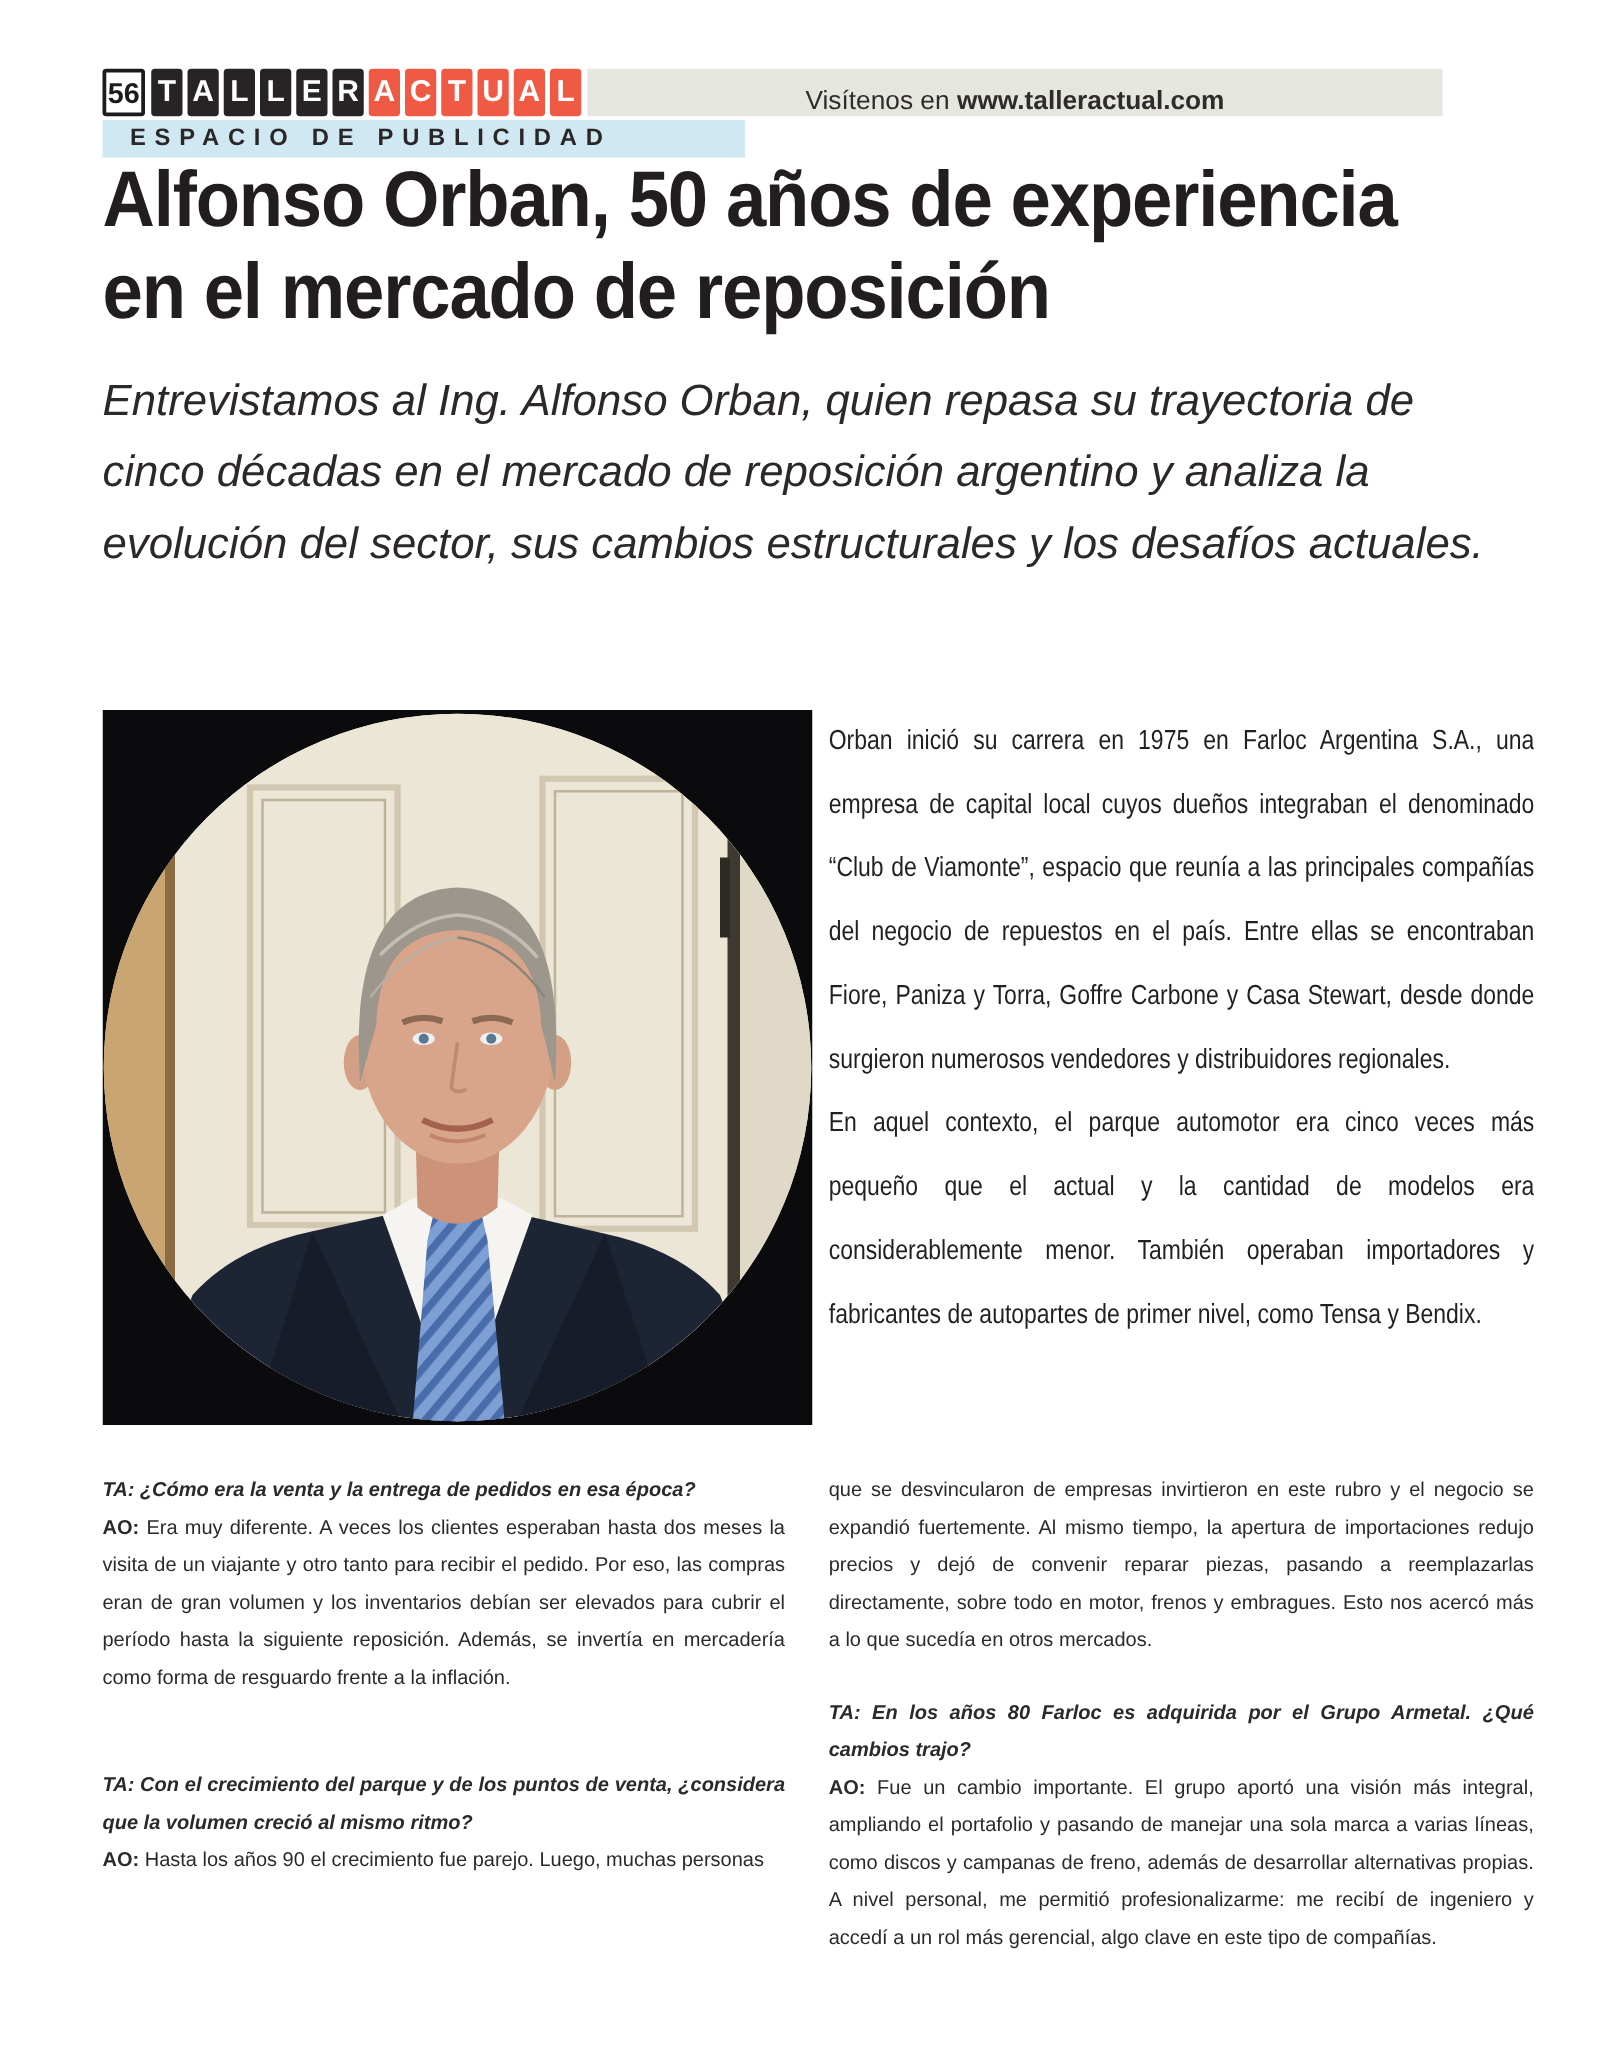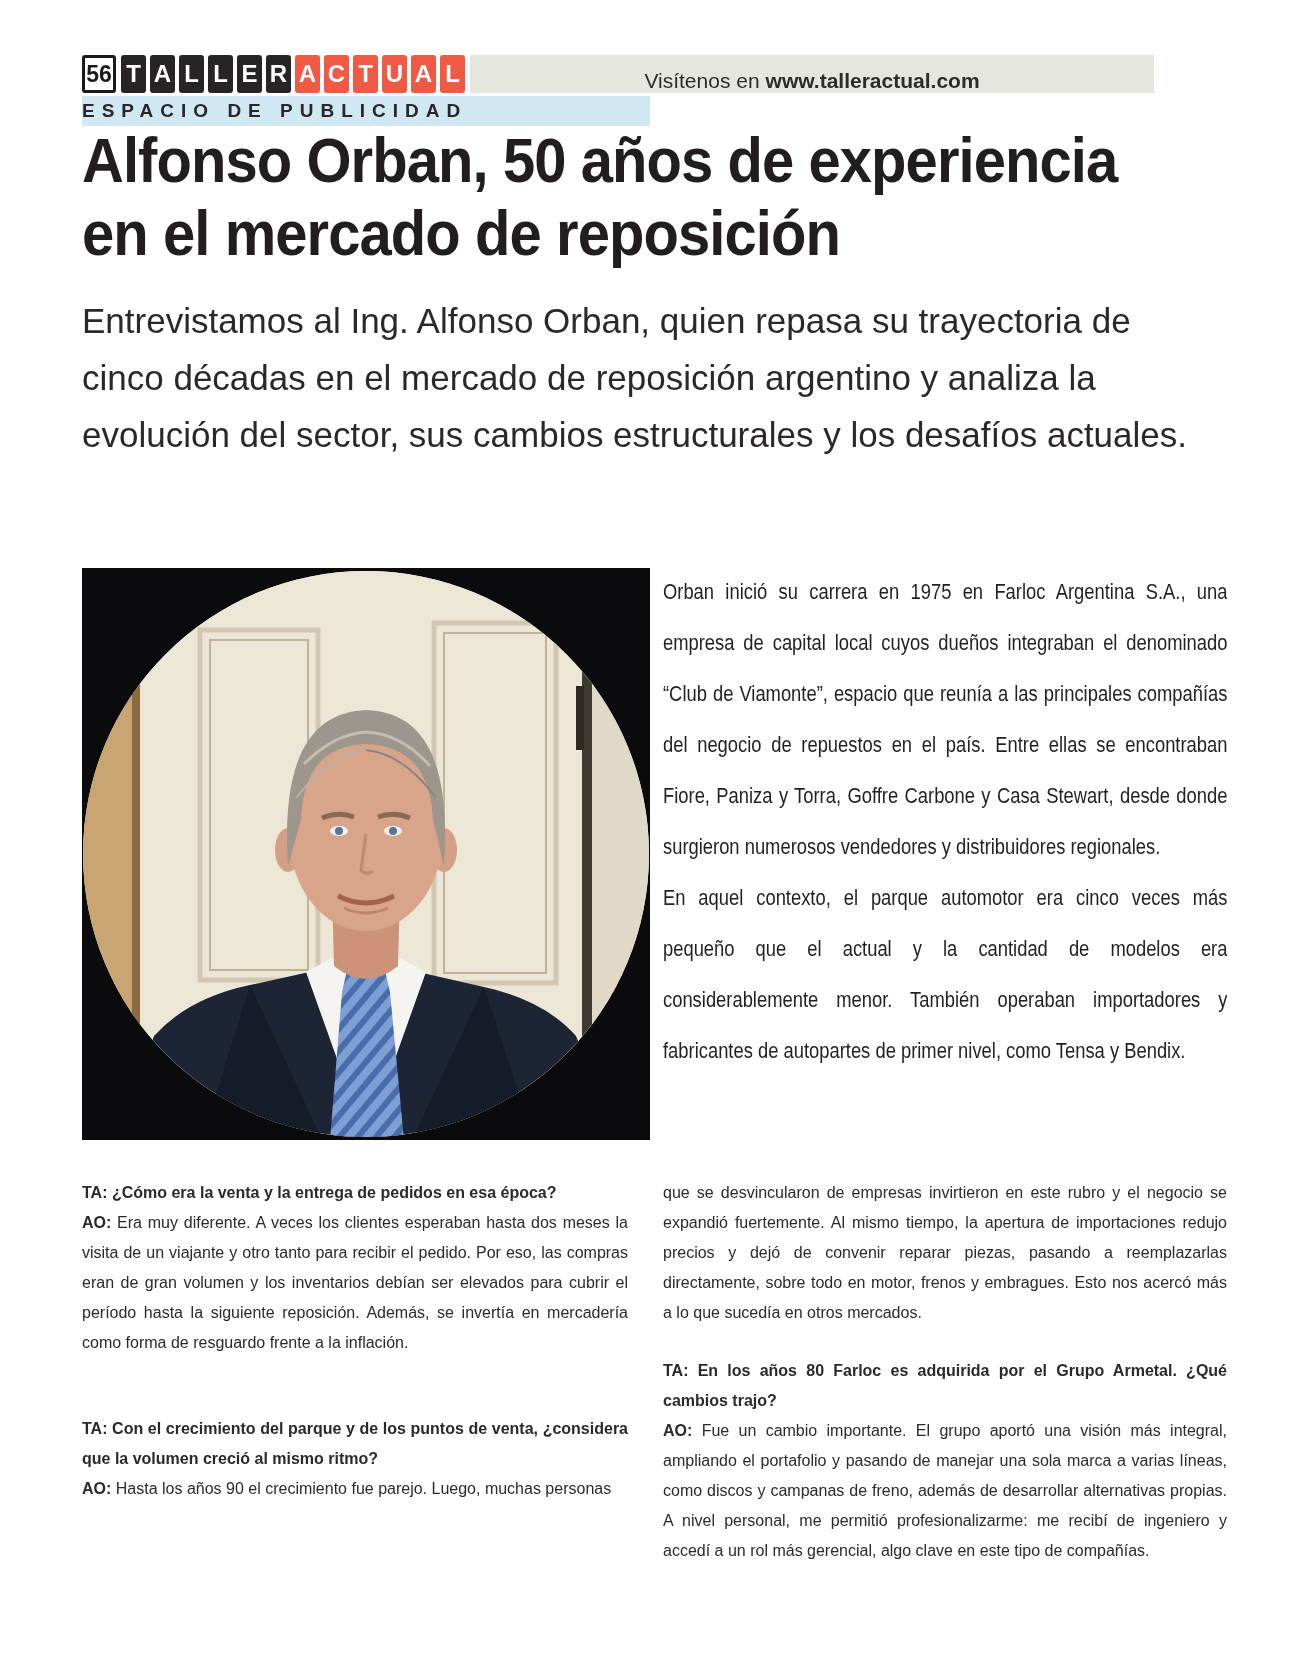--- a/index.html
+++ b/index.html
@@ -20,50 +20,50 @@
     color:#ffffff;font-weight:bold;font-size:24px;line-height:1;
   }
   .tile.dark{background:#282425;}
   .tile.accent{background:#ee5a43;}
   .visitbar{
     position:absolute;left:470px;top:55px;width:684px;height:38px;background:#e5e7df;
     display:flex;align-items:flex-end;justify-content:center;font-size:21px;color:#2f2b2c;
   }
   .visitbar b{margin-left:6px;}
   .adbanner{
-    position:absolute;left:82px;top:96px;width:568px;height:30px;background:#cfe8f2;
+    position:absolute;left:82px;top:96px;width:514px;height:30px;background:#cfe8f2;
     display:flex;align-items:center;
-    box-sizing:border-box;
+    padding-left:22px;box-sizing:border-box;
     font-size:19px;font-weight:bold;letter-spacing:7px;color:#2b2728;
   }
   
   .title{
     position:absolute;left:82px;top:124px;width:1240px;
     font-size:63px;font-weight:800;letter-spacing:-1px;line-height:73px;color:#221e1f;
     transform:scaleX(0.92);transform-origin:0 0;white-space:nowrap;
   }
   .intro{
     position:absolute;left:82px;top:292px;width:1118px;
-    font-size:35px;line-height:57px;color:#2c2829;font-weight:400;
+    font-size:35px;line-height:57px;color:#2c2829;font-weight:400;font-style:italic;
   }
   
   .photo{position:absolute;left:82px;top:568px;width:568px;height:572px;}
   
   .biocol{position:absolute;left:663px;top:566px;width:564px;height:618px;overflow:hidden;}
   .biocol .cond{
     width:676px;transform:scaleX(0.835);transform-origin:0 0;
     font-size:22px;line-height:51px;text-align:justify;color:#221f20;
   }
   .biocol p{margin:0;}
   
   .qacol{position:absolute;top:1178px;font-size:16px;line-height:30px;color:#2a2a2a;text-align:justify;}
   .qacol.left{left:82px;width:546px;}
   .qacol.right{left:663px;width:564px;}
   .qacol p{margin:0 0 0 0;}
-  .qacol p.q{font-weight:bold;}
+  .qacol p.q{font-weight:bold;font-style:italic;}
   .qacol p.gap{height:28px;}
   .qacol b{font-weight:bold;}
 </style>
 </head>
 <body>
 
 <div class="page">
 
   <div class="pageno">56</div>
 

